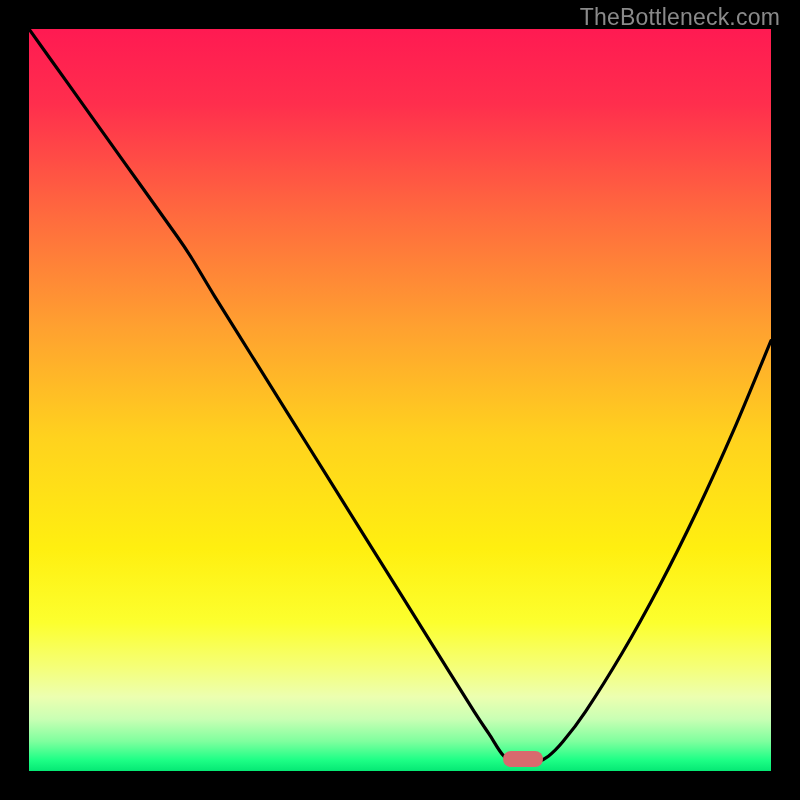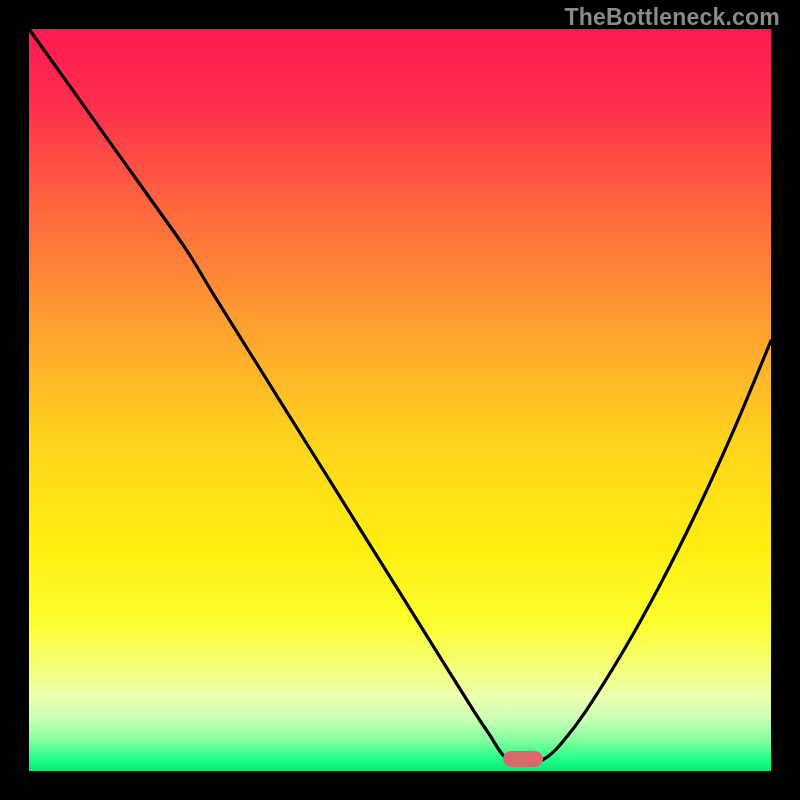--- a/index.html
+++ b/index.html
@@ -47,21 +47,21 @@
     height: 16px;
     border-radius: 8px;
     background: #d86a6e;
   }
   .watermark {
     position: absolute;
     top: 4px;
     right: 20px;
     color: #8a8a8a;
     font-size: 23px;
-    font-weight: 700;
+    font-weight: 400;
     letter-spacing: 0.2px;
   }
 </style>
 </head>
 <body>
 
 <div class="frame">
 
   <div class="watermark">TheBottleneck.com</div>
 

